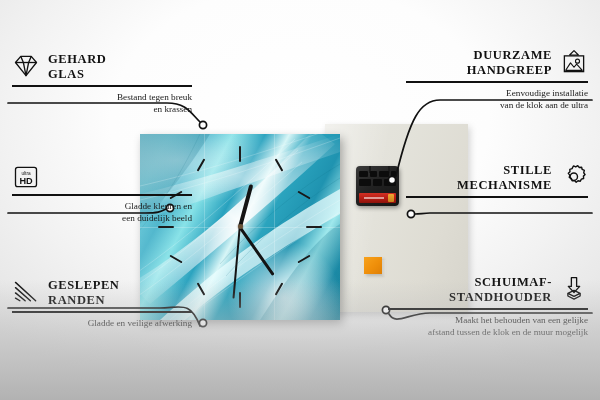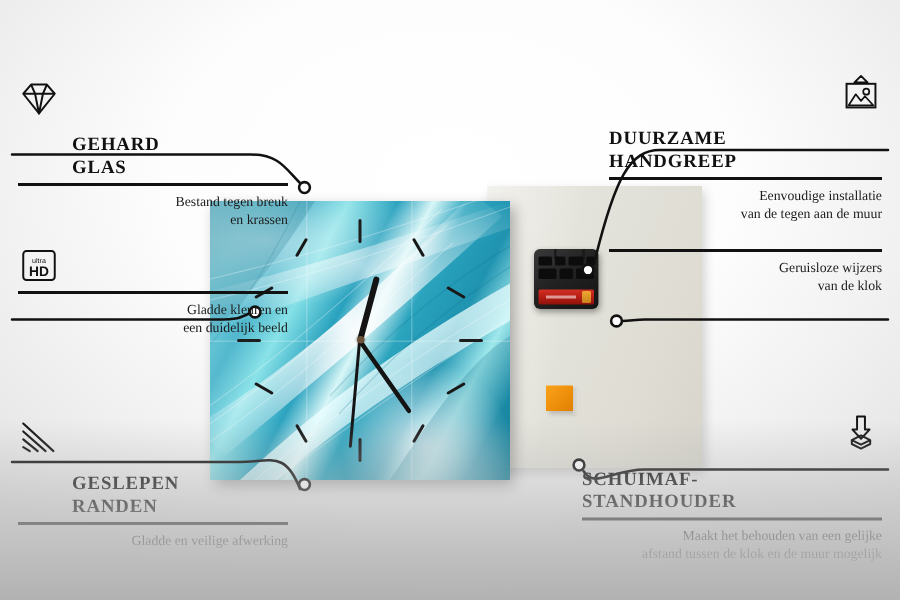--- a/index.html
+++ b/index.html
@@ -93,31 +93,31 @@
   .tick.major{background:#1d1d1d;}
 
   .hand{position:absolute;background:#141414;transform-origin:0% 50%;border-radius:2px;}
   .pivot{position:absolute;width:5px;height:5px;border-radius:50%;background:#6a5338;box-shadow:0 0 2px rgba(0,0,0,.6);}
 
   
   .callout{position:absolute;}
   .callout .head{display:flex;align-items:flex-start;gap:8px;}
   .callout .title{
     font-size:12.5px;line-height:15px;font-weight:700;letter-spacing:.6px;color:#111;
-    text-transform:uppercase;white-space:pre-line;margin-top:37px;
+    text-transform:uppercase;white-space:pre-line;
   }
   .callout .rule{height:1.6px;background:#111;margin-top:3px;}
   .callout .desc{
     font-size:9.2px;line-height:12px;color:#1b1b1b;margin-top:4px;white-space:pre-line;
   }
   .callout.left .head{justify-content:flex-start;}
   .callout.left .title{text-align:left;}
   .callout.left .desc{text-align:right;}
   .callout.right .head{justify-content:flex-end;flex-direction:row;}
-  .callout.right .title{}
+  .callout.right .title{text-align:right;}
   .callout.right .desc{text-align:right;}
 
   .ico{flex:0 0 auto;width:28px;height:28px;display:block;}
   .ico svg{display:block;width:28px;height:28px;}
 
   #wires{position:absolute;left:0;top:0;width:600px;height:400px;pointer-events:none;}
 </style>
 </head>
 <body>
 
@@ -286,27 +286,37 @@
         <svg viewBox="0 0 32 32">
           <path d="M16,3 L11,8 L21,8 Z" fill="none" stroke="#111" stroke-width="1.4" stroke-linejoin="round"></path>
           <rect x="5" y="9" width="22" height="18" fill="none" stroke="#111" stroke-width="1.5"></rect>
           <circle cx="20" cy="15" r="2.3" fill="none" stroke="#111" stroke-width="1.3"></circle>
           <path d="M6.5,25.5 L12,17 L16,22 L19,18.5 L25.5,25.5 Z" fill="none" stroke="#111" stroke-width="1.3" stroke-linejoin="round"></path>
         </svg>
       </span>
     </div>
     <div class="rule" style="width:182px;"></div>
     <div class="desc">Eenvoudige installatie
-van de tegen aan de muur</div>
+van de klok aan de ultra</div>
   </div>
 
   <div class="callout right" style="left:406px;top:163px;width:182px;">
+    <div class="head">
+      <span class="title" style="flex:1;">STILLE
+MECHANISME</span>
+      <span class="ico">
+        <svg viewBox="0 0 32 32">
+          <g fill="none" stroke="#111" stroke-width="1.6" stroke-linejoin="round">
+            <path d="M16,3.4 l2.5,1.1 2.3,-1.4 1.8,2 2.6,-0.3 0.7,2.6 2.4,1.1 -0.7,2.6 1.6,2.1 -1.9,1.8 0.2,2.7 -2.6,0.8 -1.2,2.4 -2.6,-0.6 -2.1,1.7 -1.9,-1.9 -2.7,0.2 -0.9,-2.6 -2.4,-1.2 0.6,-2.6 -1.7,-2.1 1.9,-1.8 -0.2,-2.7 2.6,-0.9 1.2,-2.4 Z" transform="translate(-0.5,0)"></path>
+            <circle cx="15.8" cy="15.6" r="4.2"></circle>
+          </g>
+        </svg>
+      </span>
+    </div>
     <div class="rule" style="width:182px;"></div>
-    <div class="desc">Geruisloze wijzers
-van de klok</div>
   </div>
 
   <div class="callout right" style="left:388px;top:275px;width:200px;">
     <div class="head">
       <span class="title" style="flex:1;">SCHUIMAF-
 STANDHOUDER</span>
       <span class="ico">
         <svg viewBox="0 0 32 32">
             <g fill="none" stroke="#111" stroke-width="1.5" stroke-linejoin="round">
           <path d="M13,3 L13,13 L9.5,13 L16,20 L22.5,13 L19,13 L19,3 Z"></path>

